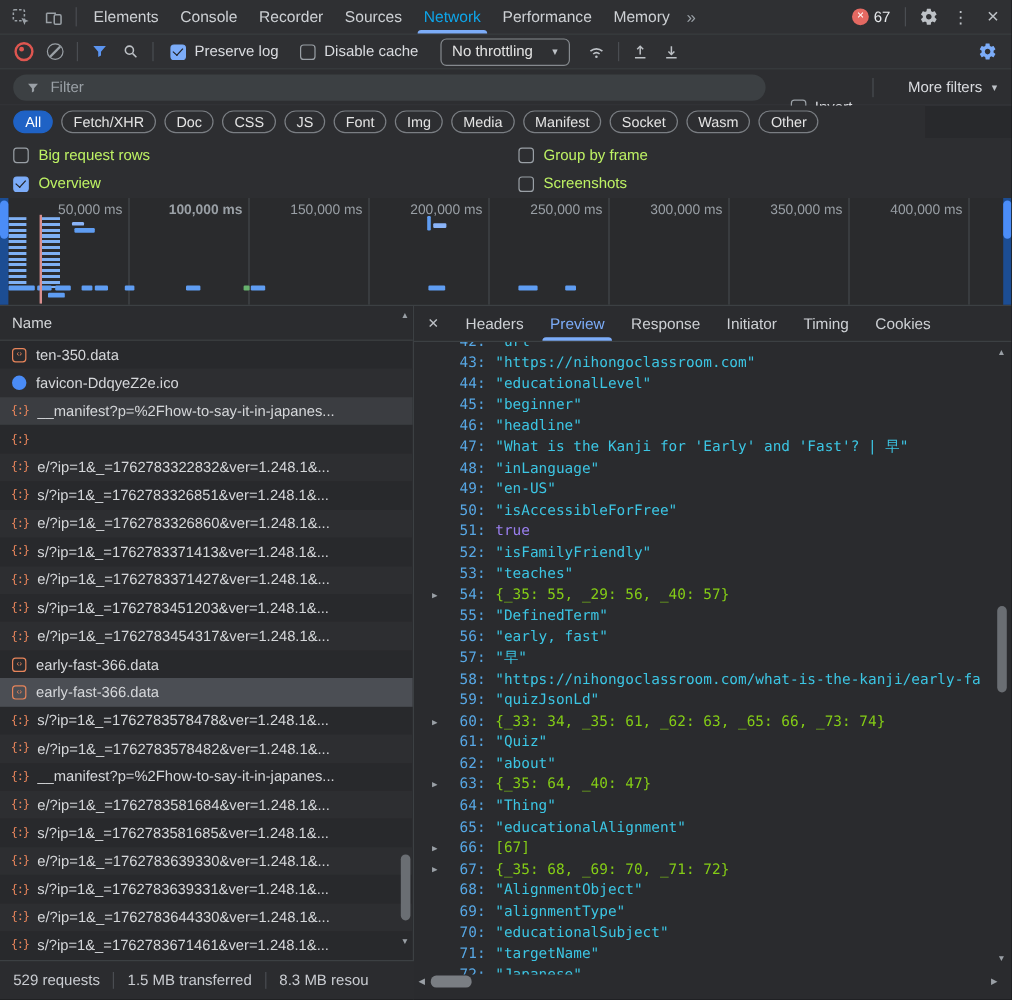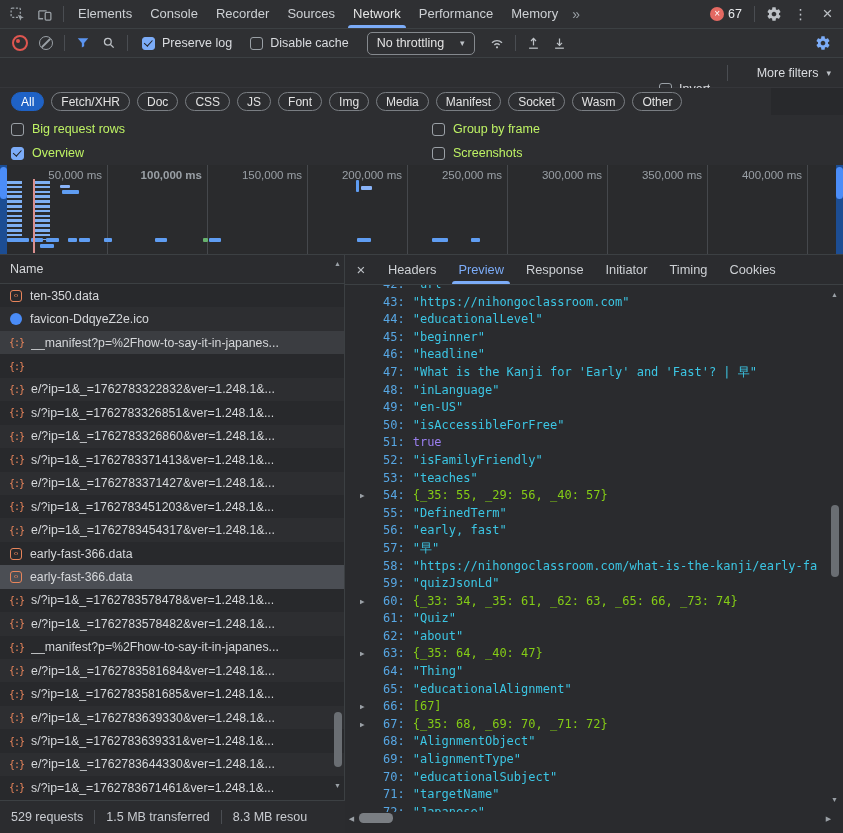--- a/index.html
+++ b/index.html
@@ -8,21 +8,21 @@
        -webkit-font-smoothing:antialiased;}
   .vsep{width:1px;height:16px;background:#4a4d52;margin:0 5px;flex:0 0 1px;}
   svg{display:block;}
 
   
   .tabbar{position:absolute;left:0;top:0;width:843px;height:29px;background:#2f3033;
           border-bottom:1px solid #3c4043;box-sizing:border-box;display:flex;align-items:center;padding-left:4px;}
   .ticon{width:27px;height:24px;display:flex;align-items:center;justify-content:center;color:#9aa0a6;}
   .mtabs{display:flex;align-items:stretch;height:28px;}
   .mtab{padding:0 9px;line-height:28px;font-size:13px;color:#cdd0d4;position:relative;white-space:nowrap;}
-  .mtab.active{color:#e5e5e5;}
+  .mtab.active{color:#0ea5e9;}
   .mtab.active::after{content:"";position:absolute;left:4px;right:4px;bottom:0;height:3px;
                       border-radius:3px 3px 0 0;background:#7cacf8;}
   .chev{color:#9aa0a6;font-size:14px;padding:0 5px;}
   .tb-right{margin-left:auto;display:flex;align-items:center;padding-right:2px;}
   .errbadge{display:flex;align-items:center;gap:4px;padding:0 7px;color:#e8eaed;font-size:12.5px;}
   .errdot{width:14px;height:14px;border-radius:50%;background:#e46962;color:#fff;font-size:10px;
           display:flex;align-items:center;justify-content:center;line-height:1;}
   .ibtn{width:27px;height:25px;display:flex;align-items:center;justify-content:center;color:#bdc1c6;}
   .dots{font-size:14px;color:#bdc1c6;}
   .closex{font-size:17px;color:#bdc1c6;}
@@ -230,20 +230,26 @@
     </span>
     <div class="spacer"></div>
     <span class="tbtn" style="color:#7cacf8">
       <svg width="16" height="16" viewBox="0 0 24 24" fill="currentColor">
           <path d="M19.43 12.98c.04-.32.07-.64.07-.98s-.03-.66-.07-.98l2.11-1.65c.19-.15.24-.42.12-.64l-2-3.46c-.12-.22-.39-.3-.61-.22l-2.49 1c-.52-.4-1.08-.73-1.69-.98l-.38-2.65C14.46 2.18 14.25 2 14 2h-4c-.25 0-.46.18-.49.42l-.38 2.65c-.61.25-1.17.59-1.69.98l-2.49-1c-.23-.09-.49 0-.61.22l-2 3.46c-.13.22-.07.49.12.64l2.11 1.65c-.04.32-.07.65-.07.98s.03.66.07.98l-2.11 1.65c-.19.15-.24.42-.12.64l2 3.46c.12.22.39.3.61.22l2.49-1c.52.4 1.08.73 1.69.98l.38 2.65c.03.24.24.42.49.42h4c.25 0 .46-.18.49-.42l.38-2.65c.61-.25 1.17-.59 1.69-.98l2.49 1c.23.09.49 0 .61-.22l2-3.46c.12-.22.07-.49-.12-.64l-2.11-1.65zM12 15.5c-1.93 0-3.5-1.57-3.5-3.5s1.57-3.5 3.5-3.5 3.5 1.57 3.5 3.5-1.57 3.5-3.5 3.5z"></path>
         </svg>
     </span>
   </div>
 
   <div class="filterrow">
+    <div class="finput">
+      <svg width="11" height="11" viewBox="0 0 24 24" fill="currentColor">
+          <path d="M3 4h18l-7 8.2v5.3l-4 2.1v-7.4z"></path>
+        </svg>
+      <input value="" placeholder="Filter" style="">
+    </div>
     <label class="invert cbrow">
       <span class="cb"></span>
       <span>Invert</span>
     </label>
     <div class="fr-sep"></div>
     <div class="morefilters">
       <span>More filters</span>
       <span class="caret">▾</span>
     </div>
   </div>

